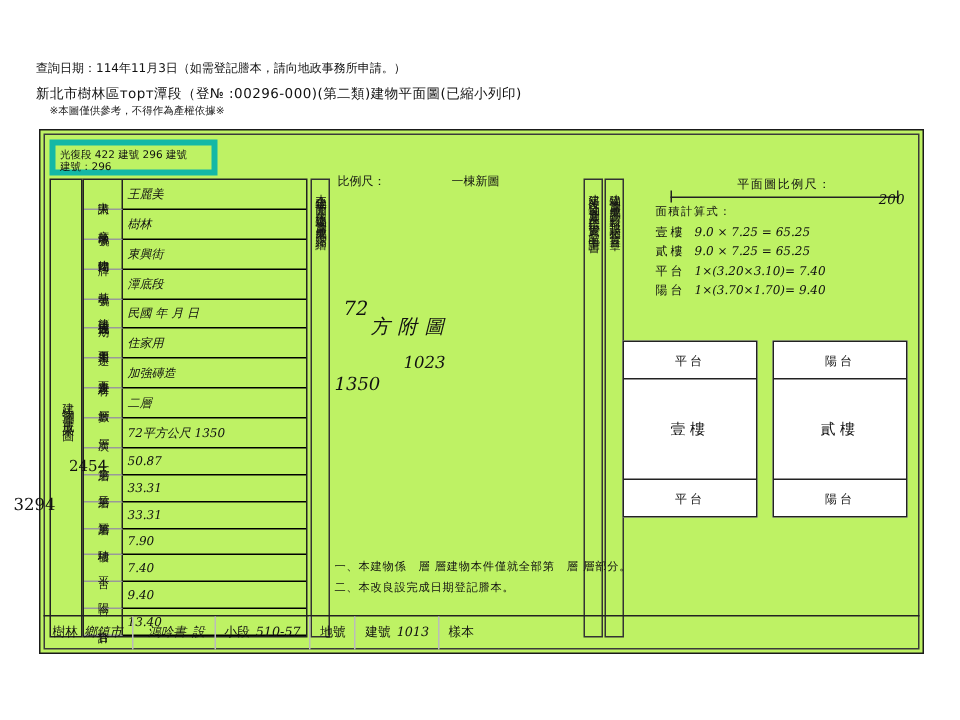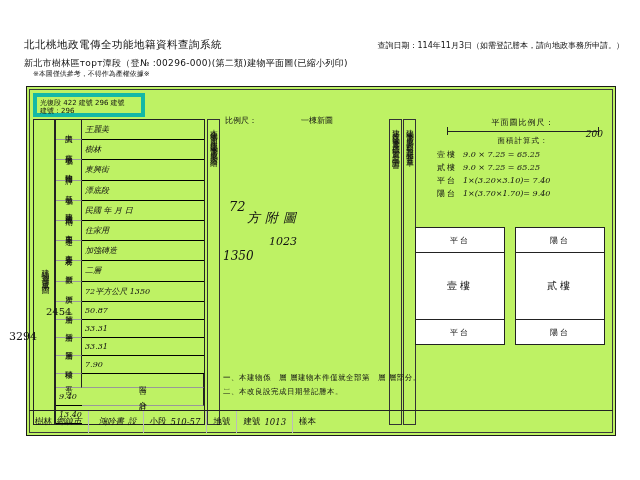--- a/index.html
+++ b/index.html
@@ -100,21 +100,21 @@
   .plan-scale{position:absolute;left:2px;top:-16px;font-size:8px;white-space:nowrap;}
   .plan-scale2{position:absolute;left:78px;top:-16px;font-size:8px;white-space:nowrap;}
 
   
   .rblock{position:absolute;left:410px;top:30px;width:172px;font-size:8px;}
   .rb-title{text-align:center;font-size:8px;letter-spacing:1px;}
   .rb-rule{margin:3px 10px 4px 10px;border-bottom:1px solid #222;position:relative;}
   .rb-rule:after{content:"";position:absolute;left:0;top:-4px;width:1px;height:8px;background:#222;}
   .rb-rule:before{content:"";position:absolute;right:0;top:-4px;width:1px;height:8px;background:#222;}
   .rb-scale{position:absolute;right:6px;top:12px;font-size:9px;font-family:"DejaVu Serif",serif;}
-  .rb-sub{text-align:center;font-size:7.5px;letter-spacing:1px;margin-top:2px;}
+  .rb-sub{text-align:left;font-size:7.5px;letter-spacing:1px;margin-top:2px;}
   .rb-rows{margin-top:3px;}
   .rb-row{display:flex;align-items:baseline;margin-bottom:2px;}
   .rb-key{width:26px;font-size:8px;letter-spacing:2px;}
   .rb-v{font-size:8px;font-family:"DejaVu Serif","Liberation Serif",serif;font-style:italic;}
 
   
   .bbox{position:absolute;border:1px solid #222;box-sizing:border-box;background:#fff;}
   .bbox .cell{position:absolute;left:0;right:0;height:24px;border-bottom:1px solid #222;
     font-size:8px;display:flex;align-items:center;justify-content:center;letter-spacing:2px;}
   .bbox .mid{position:absolute;left:0;right:0;top:24px;bottom:24px;
@@ -138,21 +138,20 @@
   
   .outnum{position:absolute;font-family:"DejaVu Serif","Liberation Serif",serif;font-size:11px;}
 </style>
 </head>
 <body>
 
 <div class="page">
 
   <div class="hdr">
     <div class="hdr-line1">
-      <div class="sys-title">北北桃地政電傳全功能地籍資料查詢系統</div>
       <div class="query-date">查詢日期：114年11月3日（如需登記謄本，請向地政事務所申請。）</div>
     </div>
     <div class="hdr-line2">新北市樹林區торт潭段（登№ :00296-000)(第二類)建物平面圖(已縮小列印)</div>
   </div>
 
   <div class="sheet">
 
     <div class="stamp-note">※本圖僅供參考，不得作為產權依據※</div>
 
     <div class="stamp-box">
@@ -186,20 +185,21 @@
       <div class="val hand">72平方公尺 1350</div>
       <div class="lab">第一層</div>
       <div class="val hand">50.87</div>
       <div class="lab">第二層</div>
       <div class="val hand">33.31</div>
       <div class="lab">第三層</div>
       <div class="val hand">33.31</div>
       <div class="lab">騎樓</div>
       <div class="val hand">7.90</div>
       <div class="lab">平台</div>
+      <div class="val hand">7.40</div>
       <div class="lab">陽台</div>
       <div class="val hand">9.40</div>
       <div class="lab">合計</div>
       <div class="val hand">13.40</div>
     </div>
 
     <div class="vnote" style="left:180px;top:32px;width:13px;height:306px;">
       <span>本建物平面圖依建物測量成果圖縮繪</span>
     </div>
     <div class="vnote" style="left:362px;top:32px;width:13px;height:306px;">

